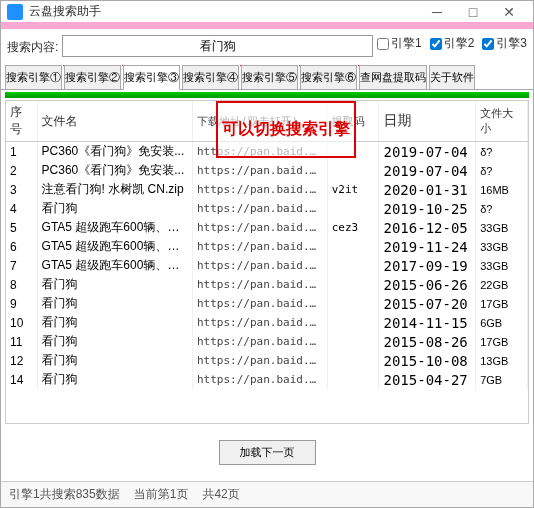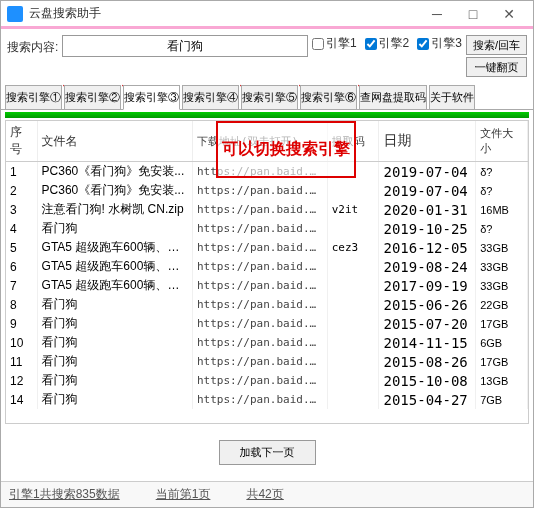--- a/index.html
+++ b/index.html
@@ -1,18 +1,18 @@
 <!DOCTYPE html>
 <html><head>
 <meta charset="utf-8">
 <style>
 * { box-sizing: border-box; margin: 0; padding: 0; font-family: "Microsoft YaHei", Arial, sans-serif; font-size: 12px; }
 body { background: #f0f0f0; width: 534px; height: 508px; overflow: hidden; }
 .window { width: 534px; height: 508px; background: #fff; border: 1px solid #aaa; display: flex; flex-direction: column; }
-.titlebar { height: 28px; background: #fff; border-bottom: 3px solid #f9a8d4; display: flex; align-items: center; padding: 0 6px; }
+.titlebar { height: 28px; background: #fff; border-bottom: 7px solid #f9a8d4; display: flex; align-items: center; padding: 0 6px; }
 .titlebar .icon { width: 16px; height: 16px; background: #1e90ff; border-radius: 2px; margin-right: 6px; }
 .titlebar .title { flex: 1; color: #333; }
 .titlebar .btn { width: 36px; height: 28px; display: flex; align-items: center; justify-content: center; color: #555; font-size: 14px; cursor: pointer; }
 .search-row { padding: 6px; display: flex; align-items: flex-start; gap: 4px; }
 .search-label { padding-top: 4px; color: #333; }
 .search-input { flex: 1; height: 22px; border: 1px solid #999; text-align: center; padding: 0 4px; }
 .engine-checks { display: flex; flex-direction: column; gap: 2px; justify-content: space-between; }
 .engine-row { display: flex; gap: 8px; }
 .engine-row label { display: flex; align-items: center; gap: 2px; font-size: 11px; color: #333; }
 .engine-row input { width: 12px; height: 12px; accent-color: #0078d7; }
@@ -28,21 +28,21 @@
 table { width: 100%; border-collapse: collapse; }
 th { background: #fff; border-bottom: 1px solid #ccc; border-right: 1px solid #eee; padding: 3px 4px; text-align: left; font-weight: normal; color: #333; position: sticky; top: 0; }
 td { padding: 1px 4px; border-right: 1px solid #f0f0f0; white-space: nowrap; overflow: hidden; text-overflow: ellipsis; }
 .col-idx { width: 30px; margin-left: 36px; }
 .col-name { width: 150px; max-width: 150px; }
 .col-url { width: 130px; max-width: 130px; font-family: monospace; font-size: 11px; color: #444; }
 .col-code { width: 50px; font-family: monospace; font-size: 11px; }
 .col-date { width: 80px; font-family: monospace; font-size: 14px; }
 .col-size { width: 50px; font-size: 11px; }
 .load-more { margin: 16px auto; display: block; padding: 4px 20px; border: 1px solid #999; background: #f0f0f0; cursor: pointer; font-size: 11px; }
-.statusbar { border-top: 1px solid #ccc; padding: 4px 8px; display: flex; gap: 36px; font-size: 11px; color: #555; background: #f8f8f8; text-decoration: underline; }
+.statusbar { border-top: 1px solid #ccc; padding: 4px 8px; display: flex; gap: 14px; font-size: 11px; color: #555; background: #f8f8f8; }
 </style>
 </head>
 <body>
 
 <div class="window">
   <div class="titlebar">
     <div class="icon"></div>
     <div class="title">云盘搜索助手</div>
     <div class="btn">─</div>
     <div class="btn">□</div>
@@ -61,24 +61,20 @@
           <label>
             <input type="checkbox" checked="" style="">
             <span>引擎2</span>
           </label>
           <label>
             <input type="checkbox" checked="" style="">
             <span>引擎3</span>
           </label>
         </div>
     </div>
-    <div class="action-btns">
-      <button class="btn-search">搜索/回车</button>
-      <button class="btn-flip">一键翻页</button>
-    </div>
   </div>
 
   <div class="tabs" id="tabs">
       <div class="tab">搜索引擎①<span class="arrow">↘</span></div>
       <div class="tab">搜索引擎②<span class="arrow">↘</span></div>
       <div class="tab active">搜索引擎③</div>
       <div class="tab">搜索引擎④<span class="arrow">↘</span></div>
       <div class="tab">搜索引擎⑤<span class="arrow">↘</span></div>
       <div class="tab">搜索引擎⑥<span class="arrow">↘</span></div>
       <div class="tab">查网盘提取码</div>
@@ -138,21 +134,21 @@
             <td class="col-url">https://pan.baid...</td>
             <td class="col-code">cez3</td>
             <td class="col-date">2016-12-05</td>
             <td class="col-size">33GB</td>
           </tr>
           <tr>
             <td class="col-idx">6</td>
             <td class="col-name">GTA5 超级跑车600辆、单...</td>
             <td class="col-url">https://pan.baid...</td>
             <td class="col-code"></td>
-            <td class="col-date">2019-08-24</td>
+            <td class="col-date">2019-11-24</td>
             <td class="col-size">33GB</td>
           </tr>
           <tr>
             <td class="col-idx">7</td>
             <td class="col-name">GTA5 超级跑车600辆、单...</td>
             <td class="col-url">https://pan.baid...</td>
             <td class="col-code"></td>
             <td class="col-date">2017-09-19</td>
             <td class="col-size">33GB</td>
           </tr>

